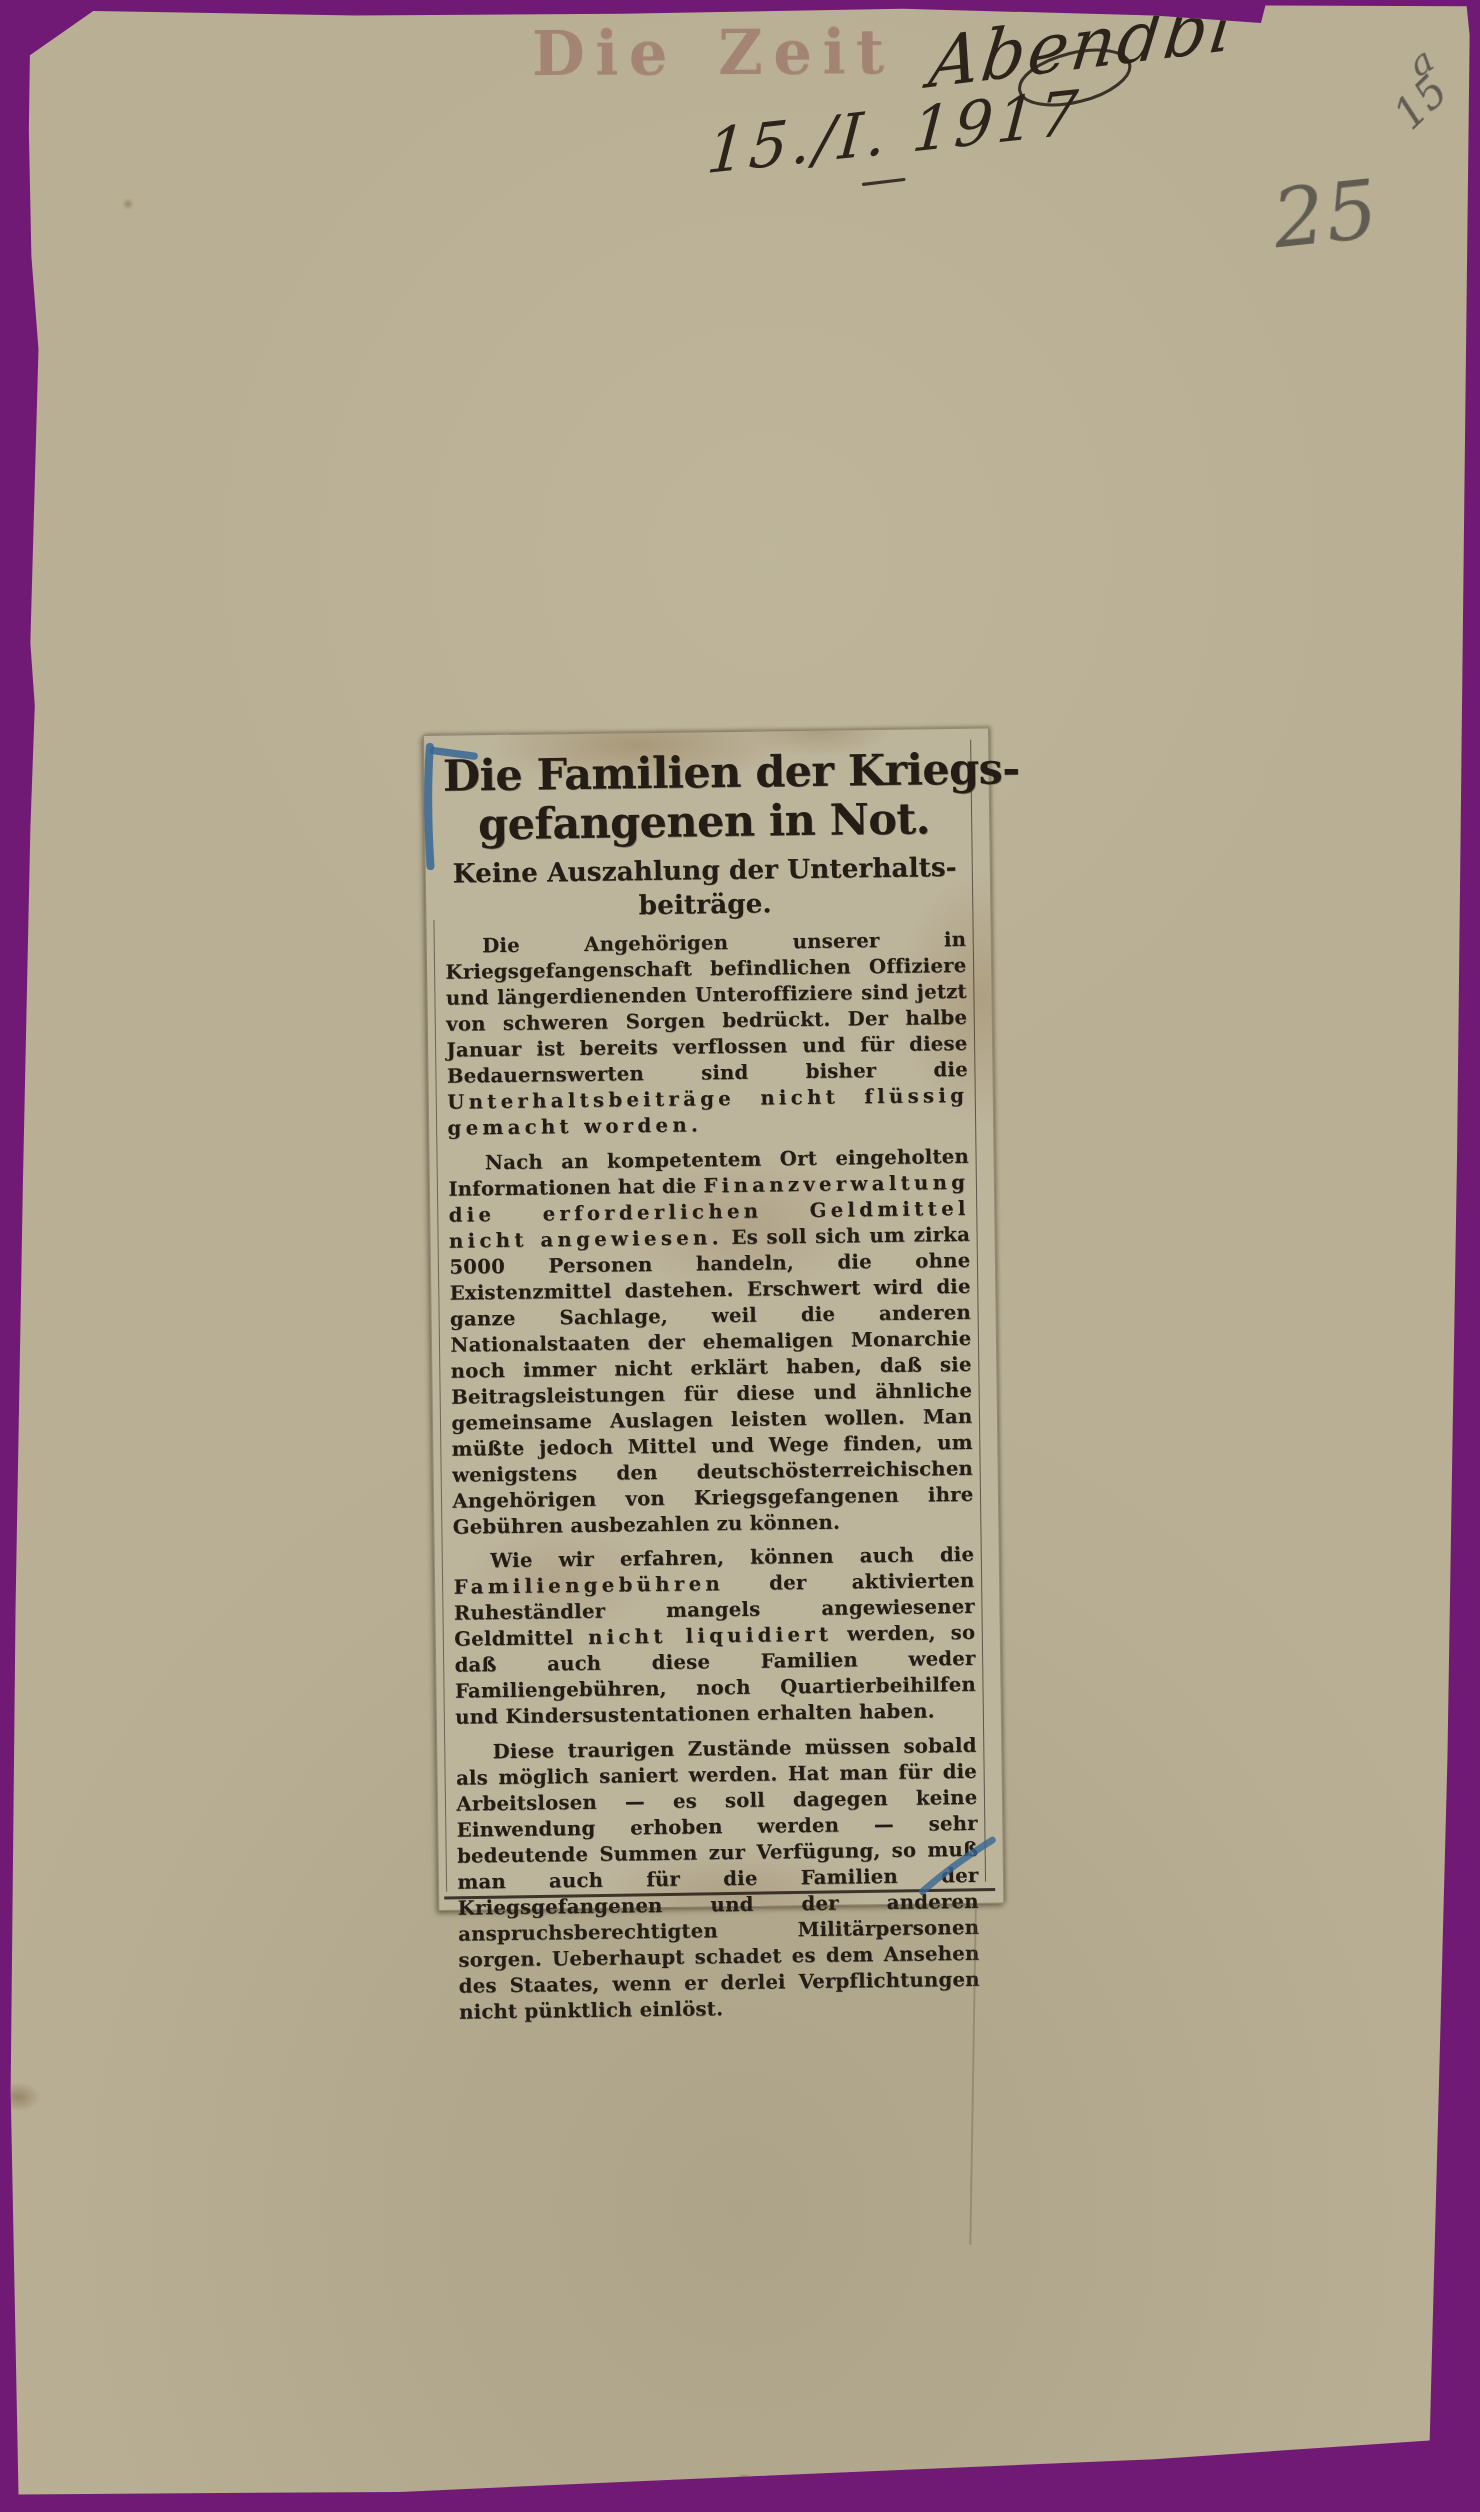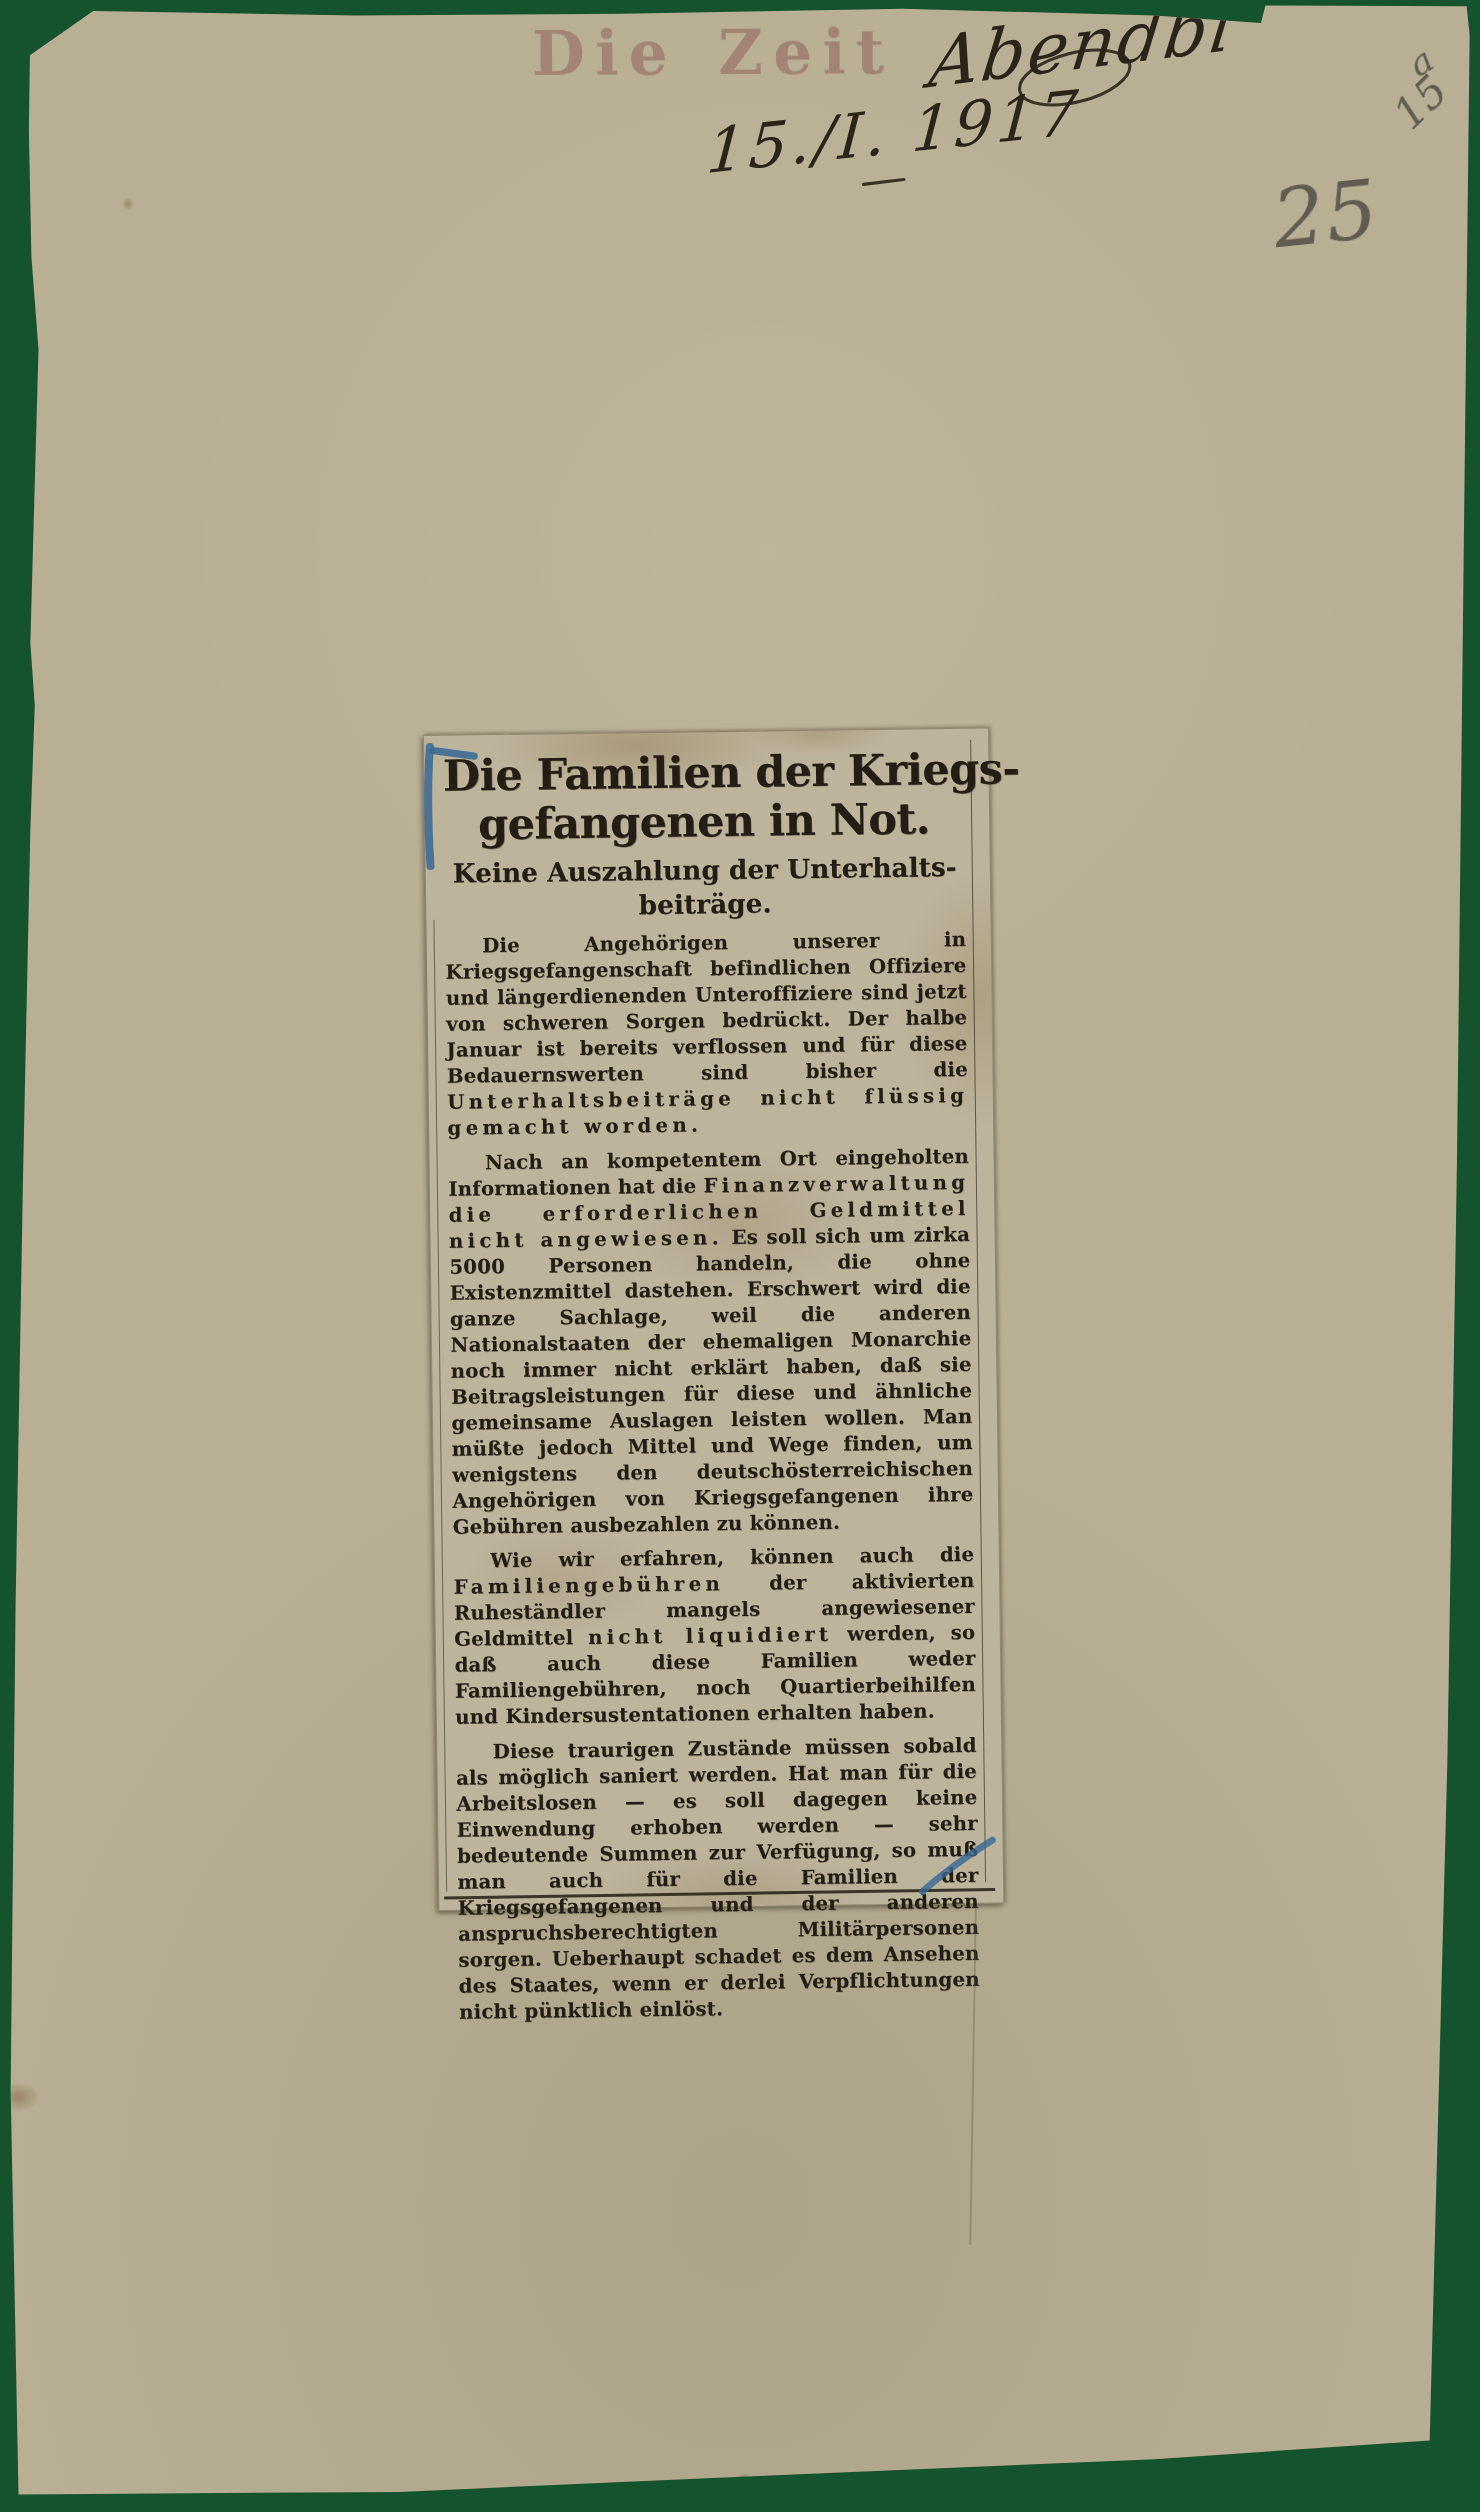--- a/index.html
+++ b/index.html
@@ -1,17 +1,17 @@
 <!DOCTYPE html>
 <html style="--paper: #b8af94; --clip-paper: #bdb49c; --ink: #241d15; --stamp: #9b7468; --hand: #2c241b; --pencil: #615c51; --blue: #376794;font-size:9.8px"><head>
 <meta charset="utf-8">
 <title>Die Zeit – Archivblatt 15./I. 1917</title>
 <style>
   html,body{margin:0;padding:0;background:#0a0907;}
-  .scan{position:relative;width:1480px;height:2512px;background:#14532d;overflow:hidden;
+  .scan{position:relative;width:1480px;height:2512px;background:#701a75;overflow:hidden;
         font-family:"DejaVu Serif","Liberation Serif",serif;}
 
   
   .paper{position:absolute;left:0;top:0;width:1480px;height:2512px;
     background:
       radial-gradient(circle 8.6px at 128px 204px, rgba(110,80,40,.40), transparent 70%),
       radial-gradient(ellipse 31px 21px at 18.4px 2097px, rgba(110,78,40,.42), transparent 70%),
       radial-gradient(ellipse 9.8px 6.1px at 744px 2478px, rgba(80,60,30,.45), transparent 75%),
       radial-gradient(ellipse 60% 35% at 52% 22%, rgba(255,250,228,.08), transparent 70%),
       radial-gradient(ellipse 70% 45% at 50% 88%, rgba(70,60,35,.10), transparent 75%),

